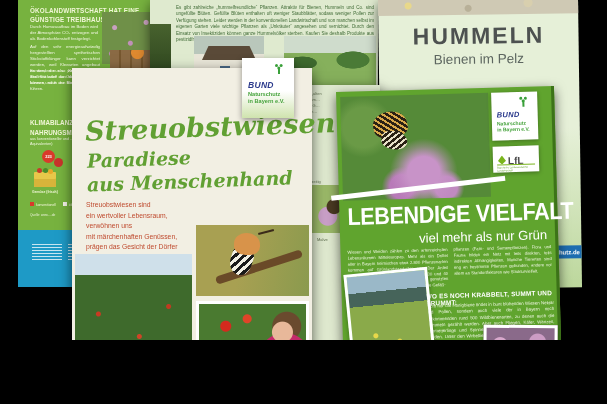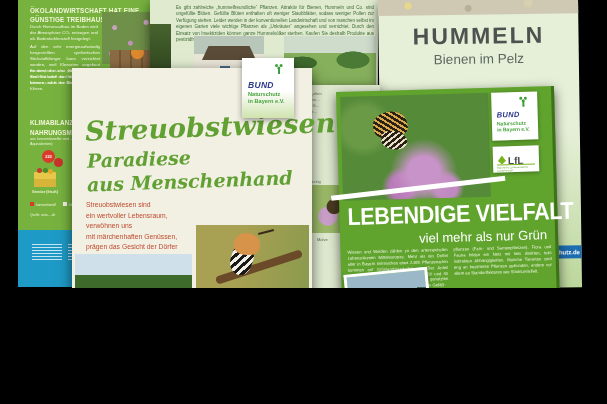--- a/index.html
+++ b/index.html
@@ -1,16 +1,16 @@
 <!DOCTYPE html>
 <html><head>
 <meta charset="utf-8">
 <style>
   html,body{margin:0;padding:0;background:#000;}
-  #canvas{position:relative;width:607px;height:288px;background:#000;overflow:hidden;
+  #canvas{position:relative;width:607px;height:340px;background:#000;overflow:hidden;
           font-family:"Liberation Sans",sans-serif;}
   .abs{position:absolute;}
   .sheet{position:absolute;box-shadow:0 4px 12px rgba(0,0,0,.6);}
   .ph{position:absolute;overflow:hidden;}
 
   
   .leaf-climate{left:18px;top:0;width:147px;height:287px;background:#77b23f;z-index:10;}
   .lc-head{left:12px;top:6px;width:122px;font-size:6.3px;font-weight:bold;color:#f0f6d6;
            line-height:1.5;letter-spacing:.2px;}
   .lc-p{font-size:4.3px;color:rgba(252,253,240,.92);line-height:1.4;text-align:justify;}

